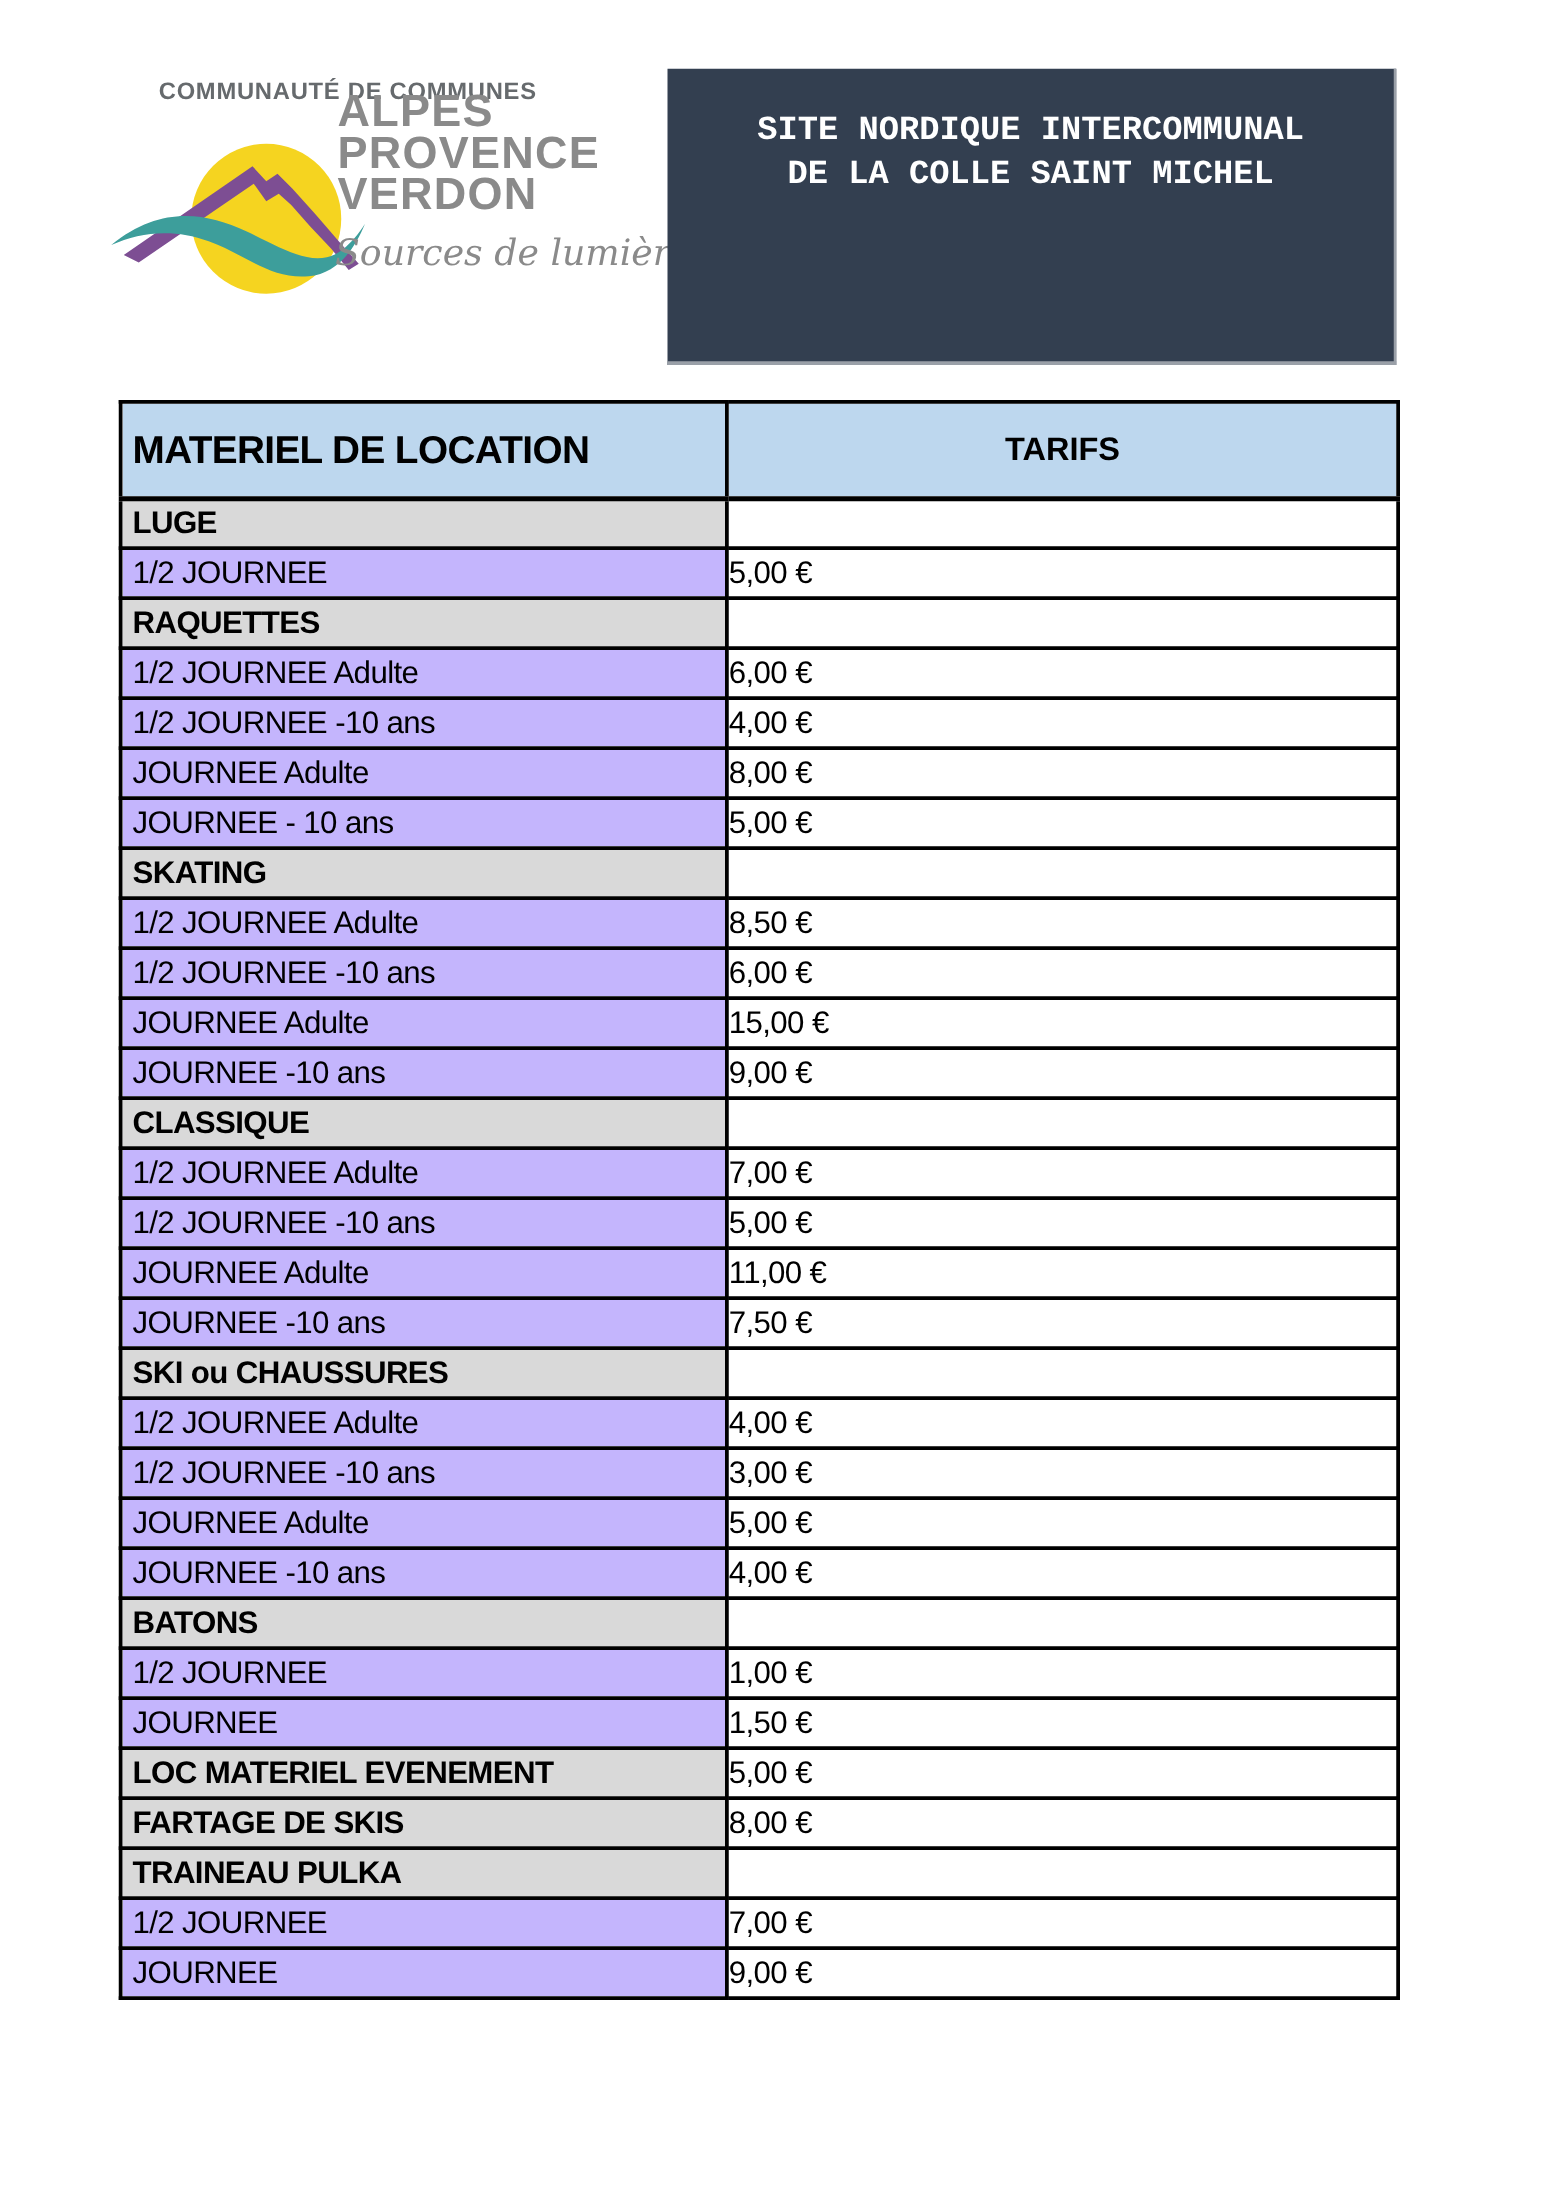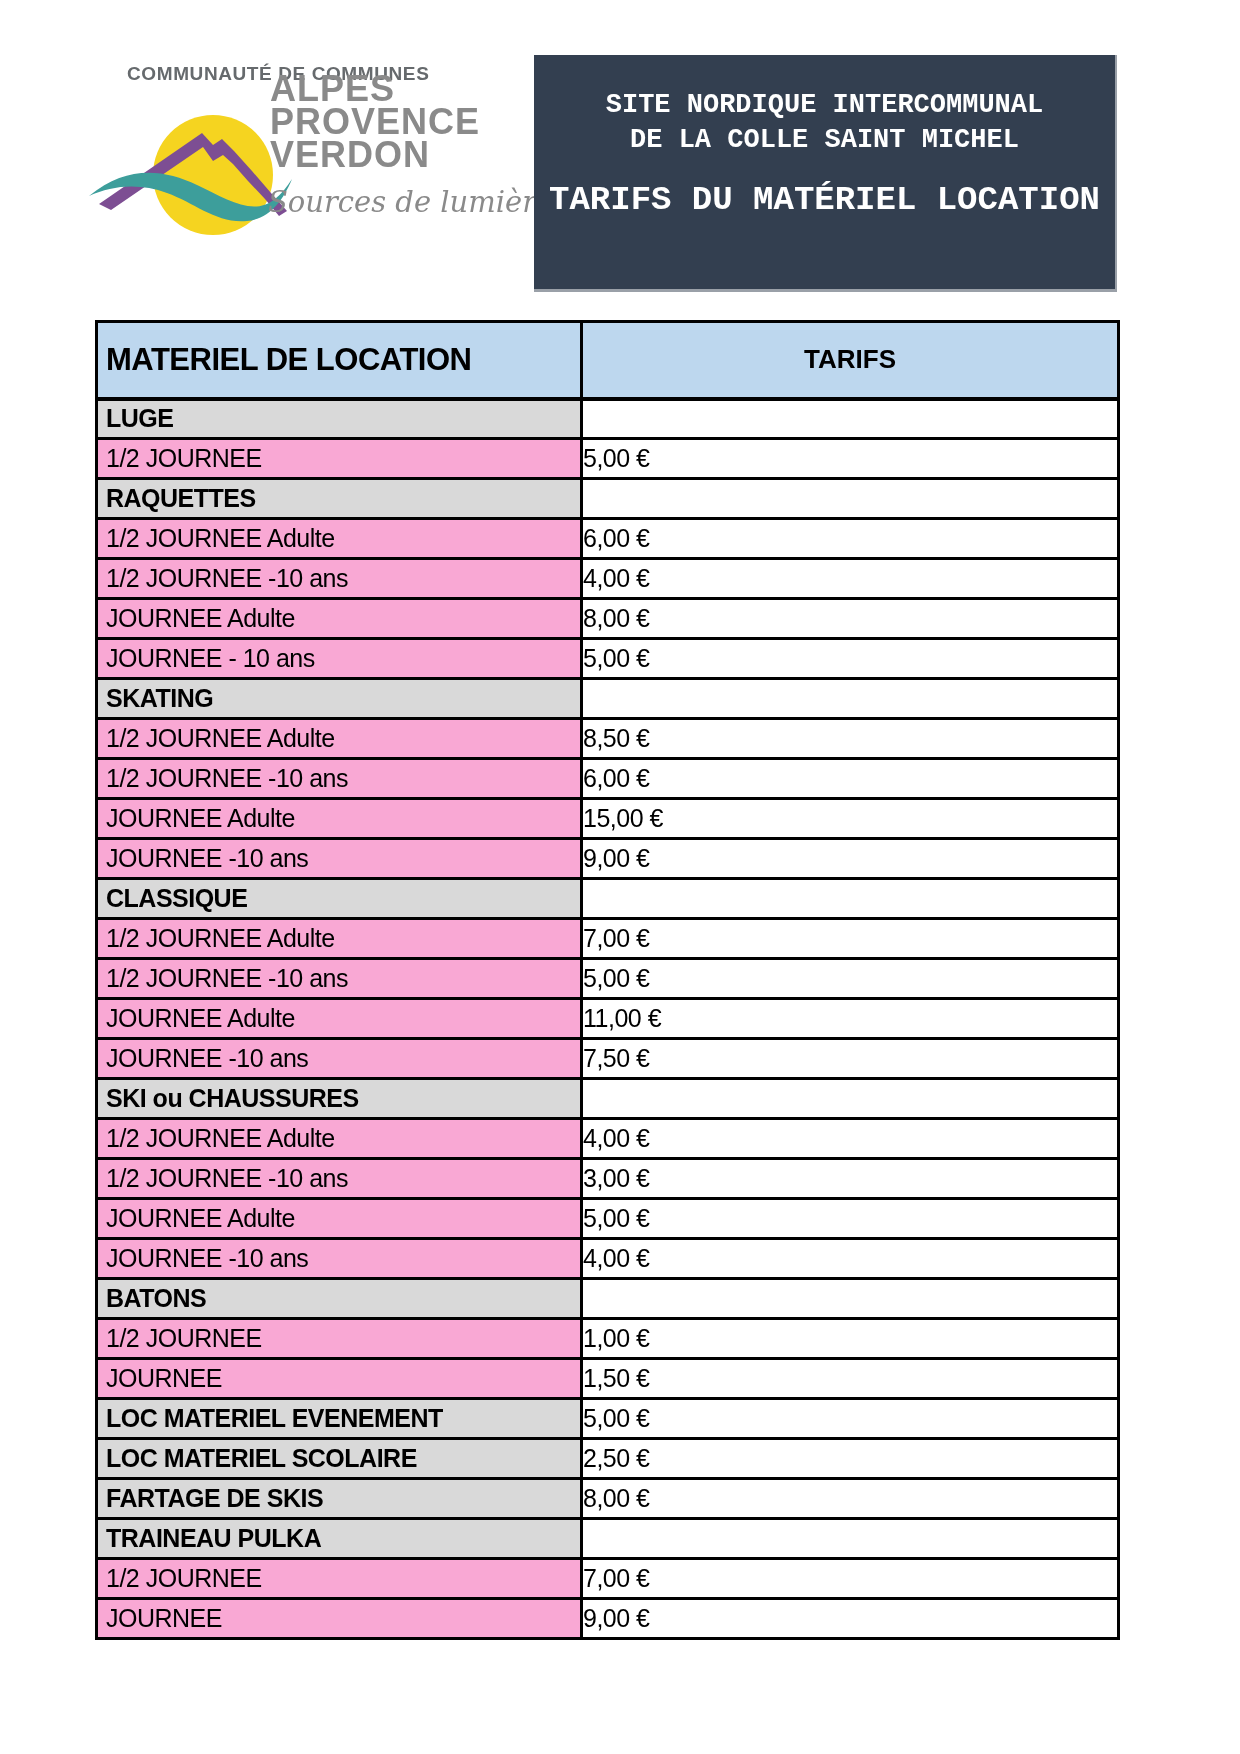--- a/index.html
+++ b/index.html
@@ -61,21 +61,21 @@
   .price-table tr.hdr td{
     background:#BDD7EE;height:77px;border-bottom:4px solid #000;
   }
   .price-table tr.hdr td.h1{
     font-size:31px;font-weight:bold;letter-spacing:-0.5px;
   }
   .price-table tr.hdr td.h2{
     font-size:26px;font-weight:bold;text-align:center;padding-left:0;
   }
   .price-table tr.row td{height:40px;font-size:25px;letter-spacing:-0.5px;}
-  .price-table td.lbl{background:#f9a8d4;font-weight:normal;color:#000;}
+  .price-table td.lbl{background:#c4b5fd;font-weight:normal;color:#000;}
   .price-table td.lbl.sec{background:#D9D9D9;font-weight:bold;}
   .price-table td.price{
     background:#ffffff;text-align:left;font-weight:normal;padding-left:0;
     letter-spacing:0;
   }
 </style>
 </head>
 <body>
 
 <div class="logo-block">
@@ -92,21 +92,20 @@
     <div class="logo-name">PROVENCE</div>
     <div class="logo-name">VERDON</div>
   </div>
   <div class="logo-tagline">Sources de lumière</div>
 </div>
 
 <div class="title-box">
   <div class="small-line pad-top">SITE NORDIQUE INTERCOMMUNAL</div>
   <div class="small-line">DE LA COLLE SAINT MICHEL</div>
   <div class="gap"></div>
-  <div class="big-line">TARIFS DU MATÉRIEL LOCATION</div>
 </div>
 
 <table class="price-table">
   <colgroup>
       <col class="c1">
       <col class="c2">
     </colgroup>
   <tbody id="table-body">
     <tr class="hdr">
       <td class="h1">MATERIEL DE LOCATION</td>
@@ -210,24 +209,20 @@
       </tr>
       <tr class="row">
         <td class="lbl">JOURNEE</td>
         <td class="price">1,50 €</td>
       </tr>
       <tr class="row">
         <td class="lbl sec">LOC MATERIEL EVENEMENT</td>
         <td class="price">5,00 €</td>
       </tr>
       <tr class="row">
-        <td class="lbl sec">LOC MATERIEL SCOLAIRE</td>
-        <td class="price">2,50 €</td>
-      </tr>
-      <tr class="row">
         <td class="lbl sec">FARTAGE DE SKIS</td>
         <td class="price">8,00 €</td>
       </tr>
       <tr class="row">
         <td class="lbl sec">TRAINEAU PULKA</td>
         <td class="price"></td>
       </tr>
       <tr class="row">
         <td class="lbl">1/2 JOURNEE</td>
         <td class="price">7,00 €</td>

